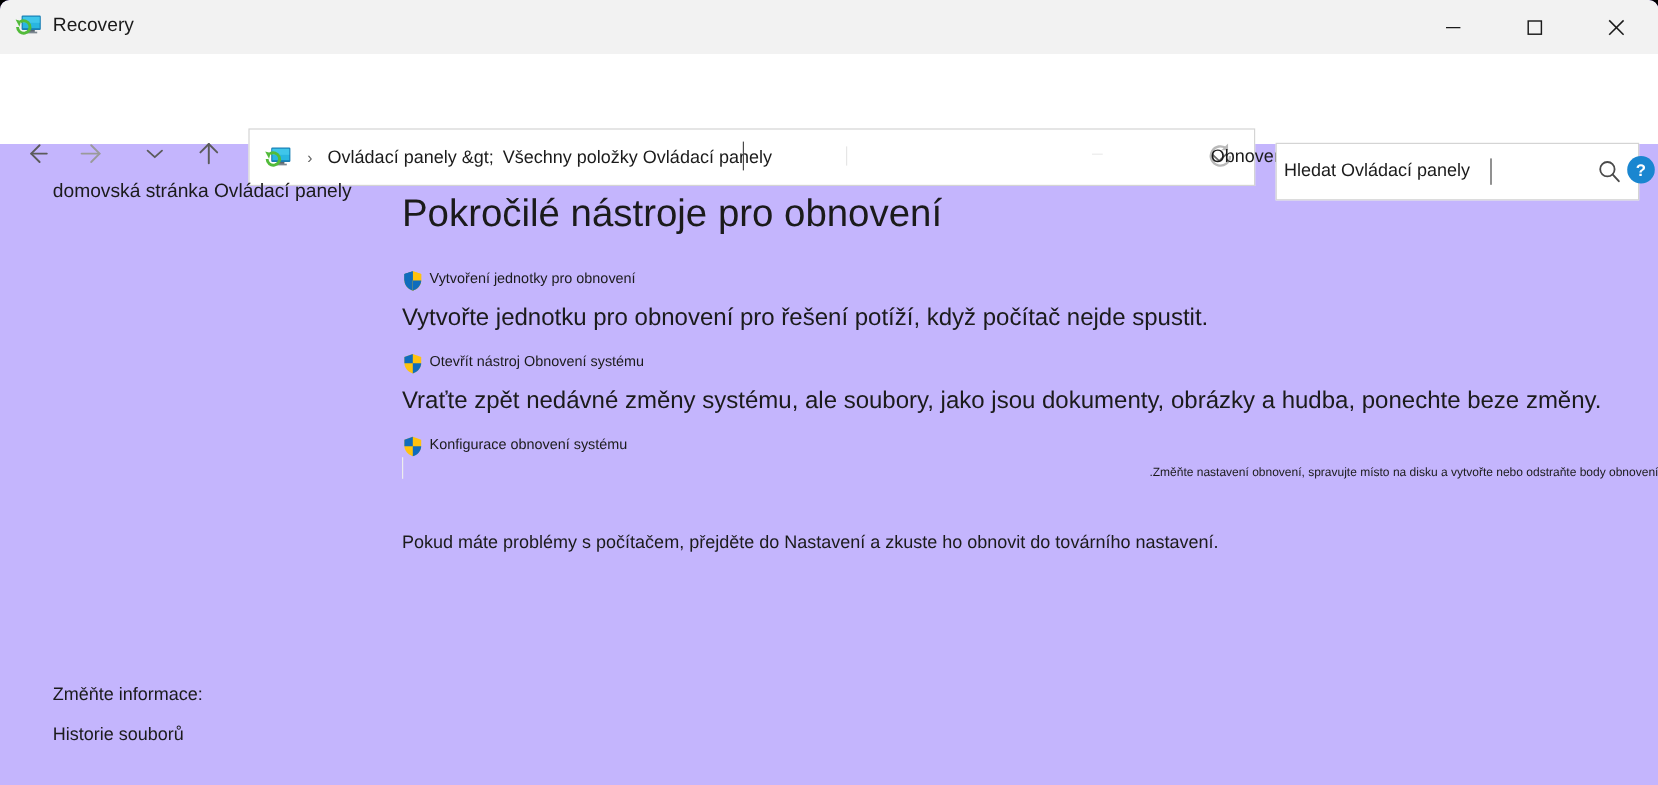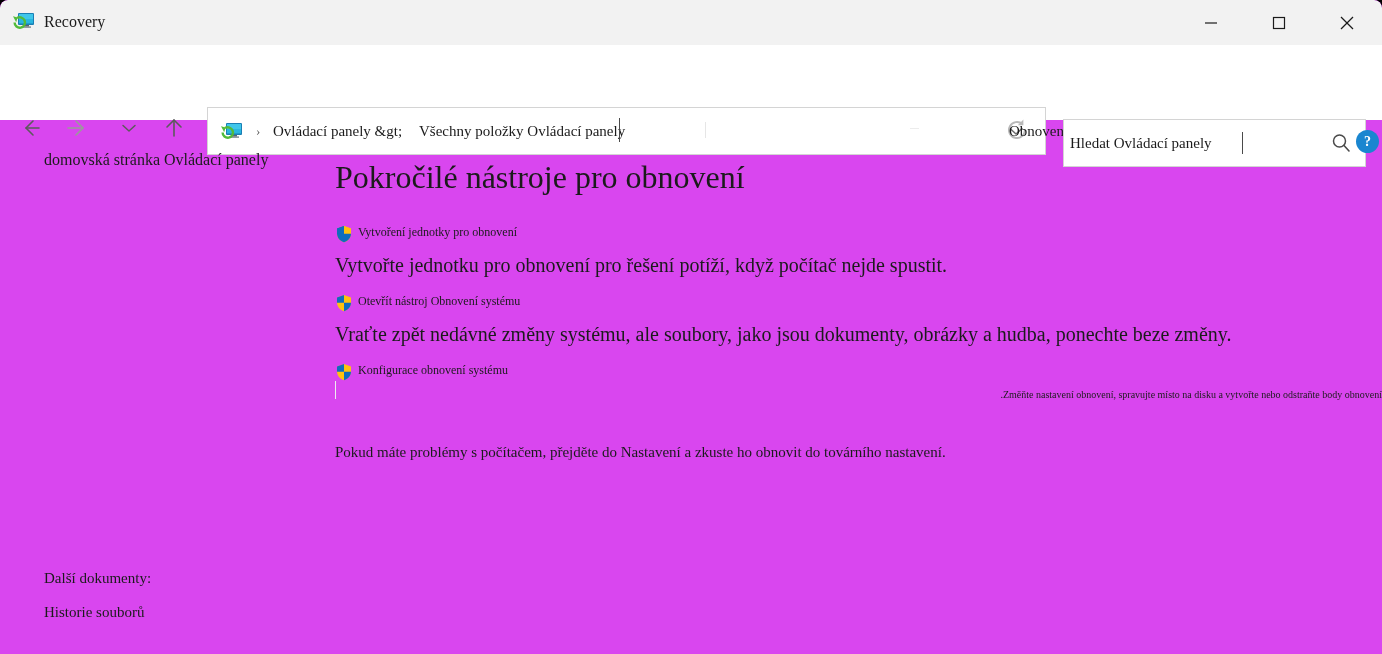--- a/index.html
+++ b/index.html
@@ -7,24 +7,23 @@
     margin: 0; padding: 0;
     width: 1382px; height: 654px;
     background: #000;
     font-family: "Liberation Sans", sans-serif;
     overflow: hidden;
   }
   #window {
     position: absolute;
     left: 0; top: 0;
     width: 1382px; height: 654px;
-    background: #d946ef;
+    background: #c4b5fd;
     border-radius: 8px 8px 0 0;
     overflow: hidden;
-    font-family: Liberation Serif, serif;
   }
 
   
   #titlebar {
     position: absolute;
     left: 0; top: 0;
     width: 1382px; height: 45px;
     background: #f2f2f2;
     border-radius: 8px 8px 0 0;
   }
@@ -424,16 +423,16 @@
       </span>
       <span>Otevřít nástroj Obnovení systému</span>
     </div>
     <div class="task-desc">Vraťte zpět nedávné změny systému, ale soubory, jako jsou dokumenty, obrázky a hudba, ponechte beze změny.</div>
   </div>
   <div id="task-3-tick"></div>
   <div id="task-3-desc-rtl">.Změňte nastavení obnovení, spravujte místo na disku a vytvořte nebo odstraňte body obnovení</div>
 
   <div id="footer-note">Pokud máte problémy s počítačem, přejděte do Nastavení a zkuste ho obnovit do továrního nastavení.</div>
 
-  <div id="sidebar-more-label">Další dokumenty:</div>
+  <div id="sidebar-more-label">Změňte informace:</div>
   <div id="sidebar-link-fh">Historie souborů</div>
 
 </div>
 
 </body></html>

